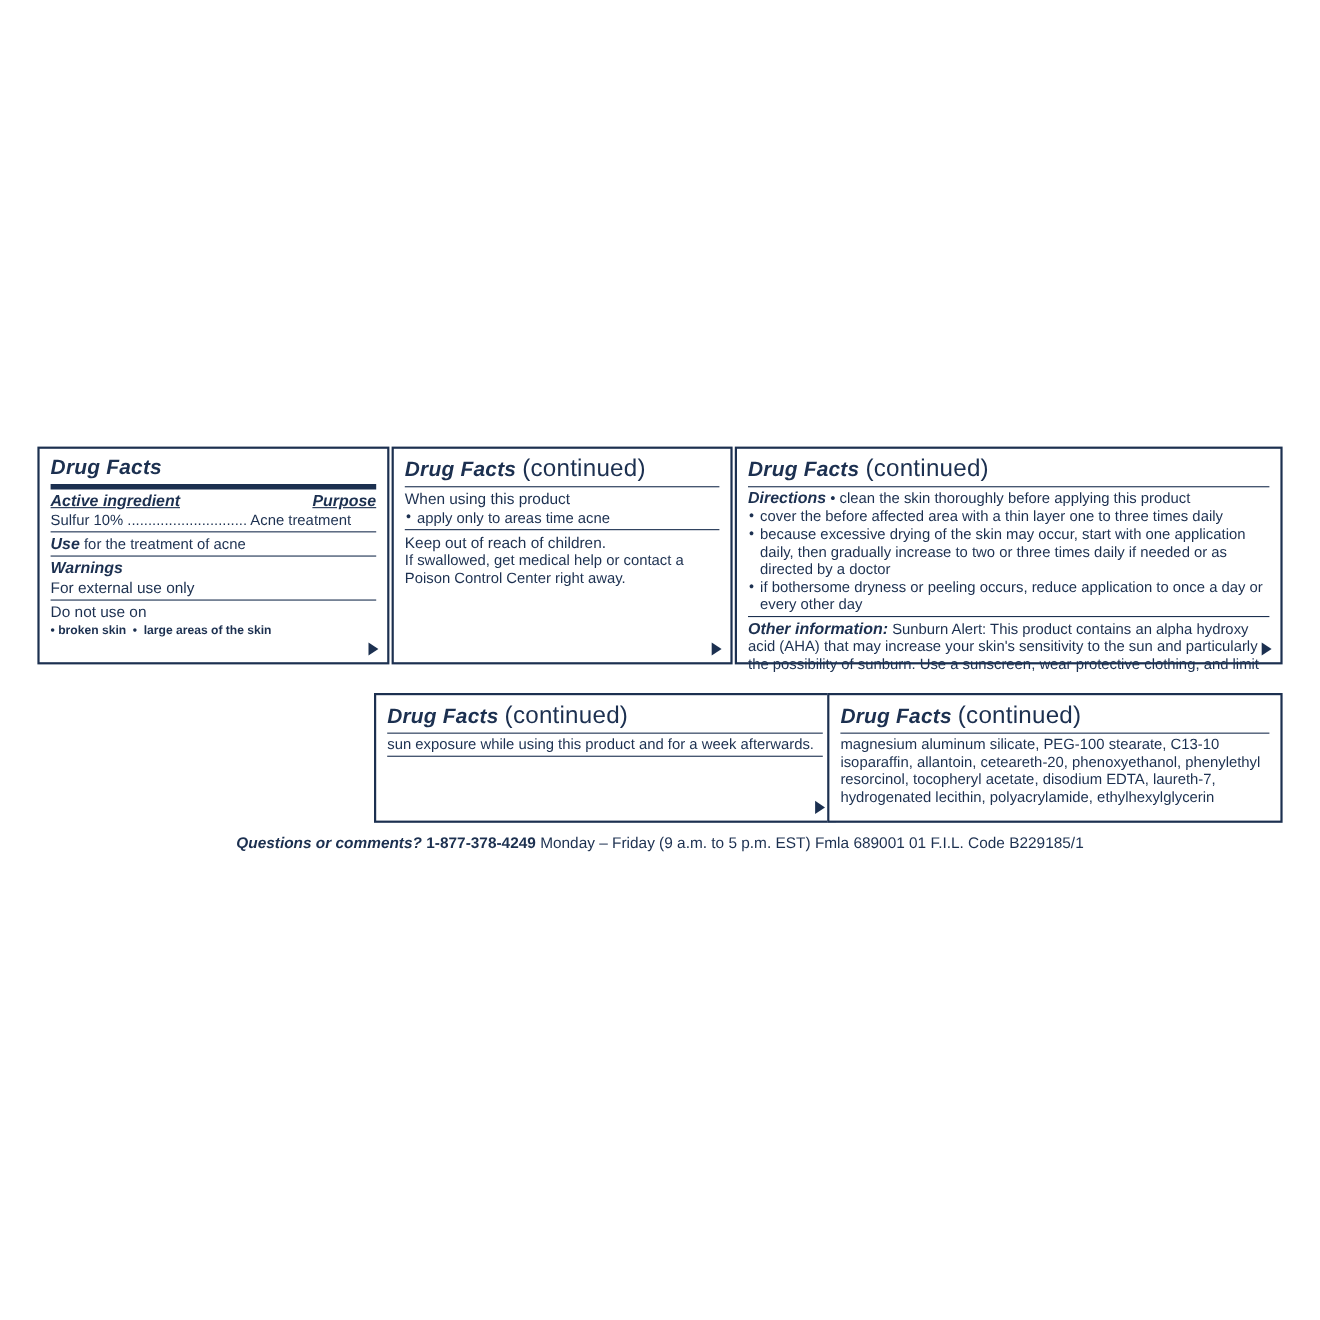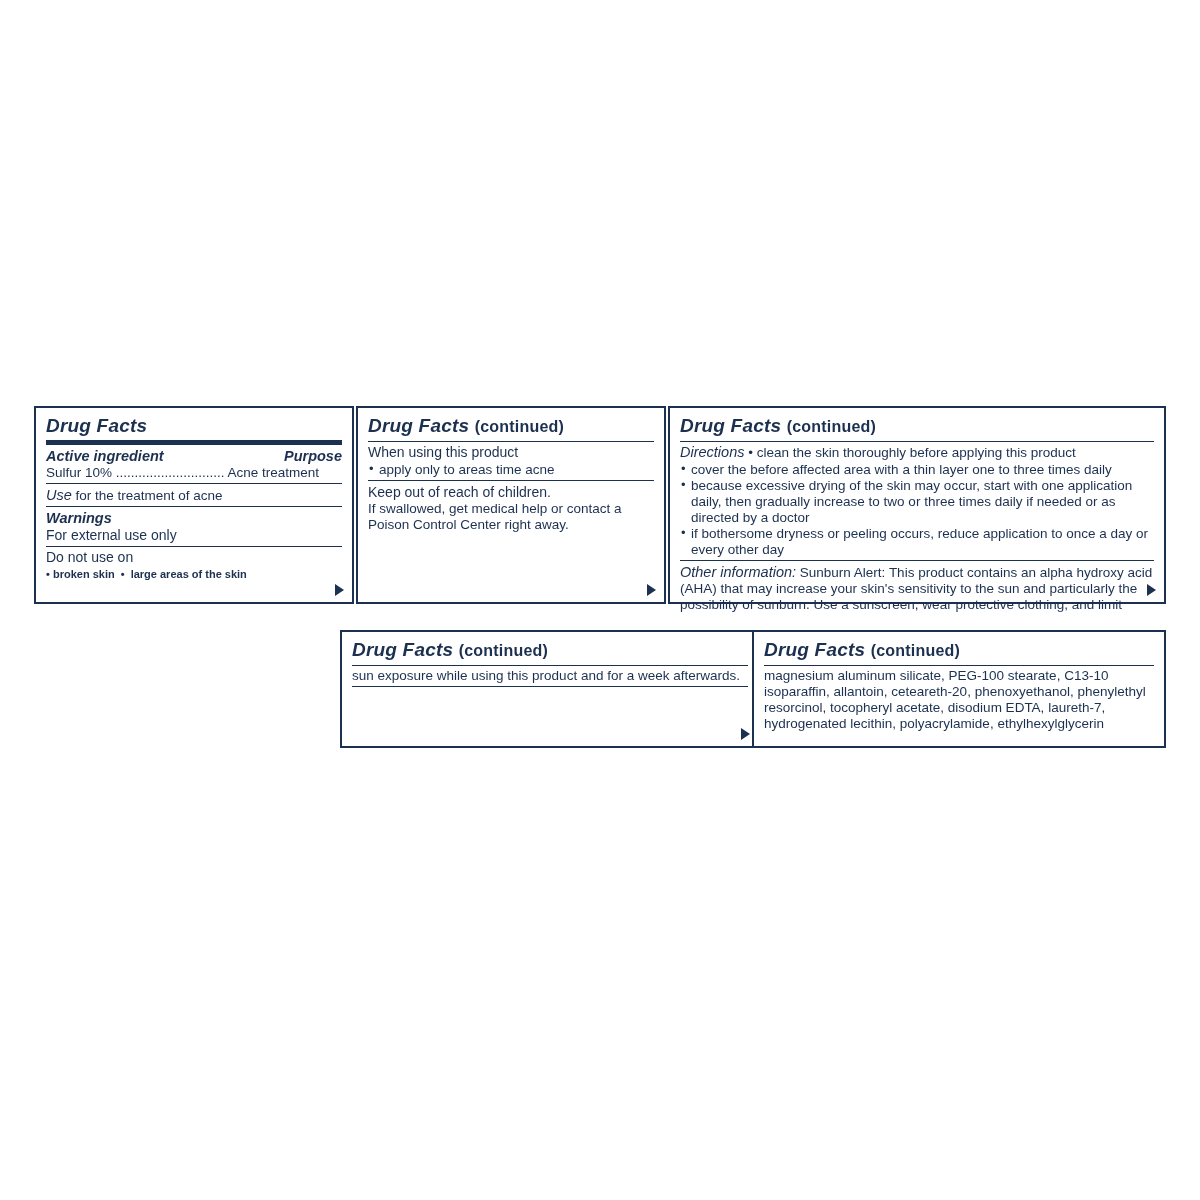--- a/index.html
+++ b/index.html
@@ -46,22 +46,22 @@
     font-size: 19px;
     line-height: 22px;
     font-weight: bold;
     font-style: italic;
     letter-spacing: .2px;
     margin: 1px 0 3px 0;
     white-space: nowrap;
   }
   .dfhead .cont {
     font-style: normal;
-    font-weight: bold;
-    font-size: 16px;
+    font-weight: normal;
+    font-size: 22px;
   }
 
   .rule {
     border-top: 1.5px solid #1c3050;
     margin: 2px 0 3px 0;
   }
   .rule-thick {
     border-top: 5px solid #1c3050;
     margin: 3px 0 3px 0;
   }
@@ -82,28 +82,29 @@
     font-weight: normal;
     font-style: normal;
   }
   .body-txt {
     font-size: 13.5px;
     line-height: 16px;
     font-weight: normal;
   }
   .inline-head {
     font-size: 14.5px;
-    font-weight: normal;
+    font-weight: bold;
     font-style: italic;
   }
 
   .two-col {
     display: flex;
     justify-content: space-between;
     align-items: baseline;
+    text-decoration: underline;
   }
 
   .dotline {
     font-size: 13.5px;
     line-height: 16px;
   }
 
   ul.bul {
     list-style: none;
     margin: 1px 0 0 0;
@@ -262,14 +263,20 @@
   <div class="panel row2 p5">
     <div class="dfhead">
       <span>Drug Facts</span>
       <span class="cont">(continued)</span>
     </div>
     <div class="rule-thin"></div>
 
     <div class="body-txt">magnesium aluminum silicate, PEG-100 stearate, C13-10 isoparaffin, allantoin, ceteareth-20, phenoxyethanol, phenylethyl resorcinol, tocopheryl acetate, disodium EDTA, laureth-7, hydrogenated lecithin, polyacrylamide, ethylhexylglycerin</div>
   </div>
 
+  <div class="footer">
+    <span class="q">Questions or comments?</span>
+    <span class="phone">1-877-378-4249</span>
+    <span>Monday – Friday (9 a.m. to 5 p.m. EST)</span>
+    <span>Fmla 689001 01 F.I.L. Code B229185/1</span>
+  </div>
 
 </div>
 
 </body></html>

